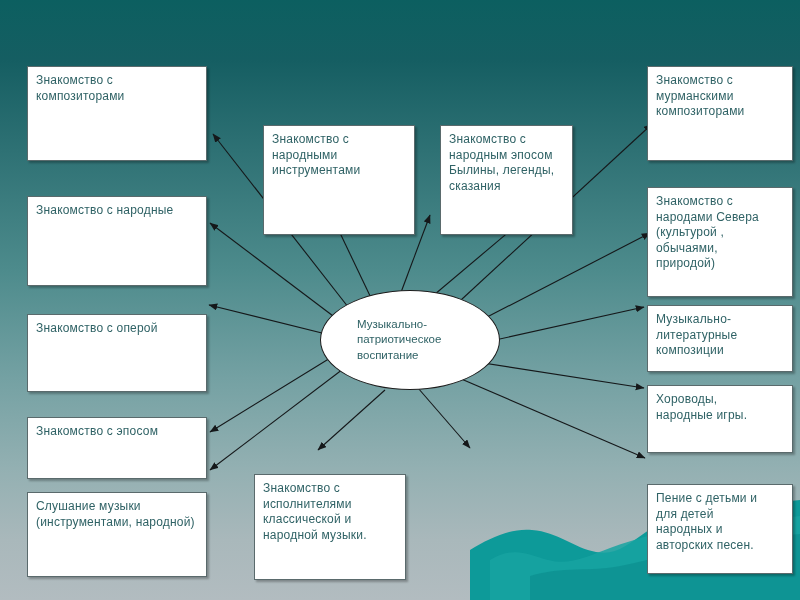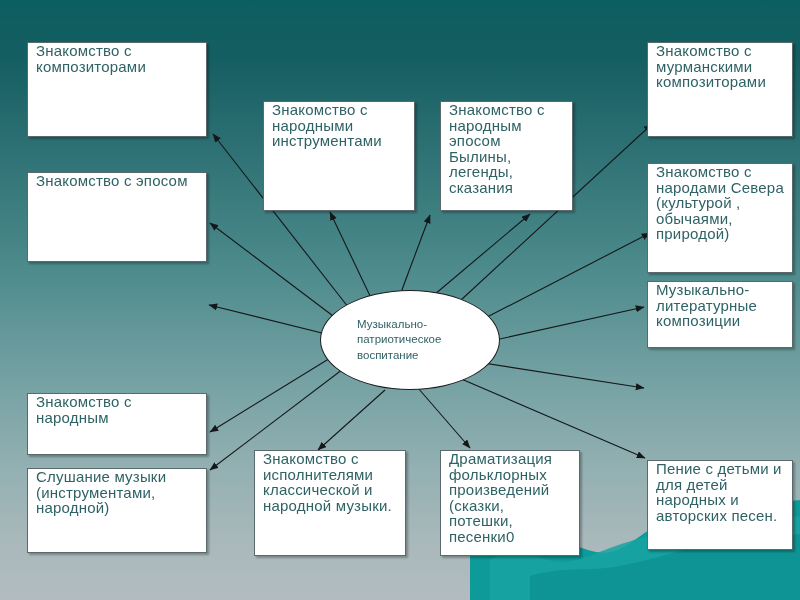--- a/index.html
+++ b/index.html
@@ -30,26 +30,27 @@
     pointer-events: none;
   }
 
   .node {
     position: absolute;
     box-sizing: border-box;
     background: #ffffff;
     border: 1px solid #5a6a6c;
     box-shadow: 2px 2px 2px rgba(0,0,0,0.28);
     color: #2f6265;
-    font-size: 15px;
+    font-size: 12px;
     line-height: 15.5px;
     letter-spacing: 0.2px;
-    padding: 0 7px 4px 8px;
+    padding: 6px 7px 4px 8px;
     white-space: pre-line;
     z-index: 4;
+    margin-top: 24px;
   }
 
   .ellipse {
     position: absolute;
     box-sizing: border-box;
     background: #ffffff;
     border: 1px solid #1c1c1c;
     border-radius: 50%;
     color: #2f6265;
     font-size: 11.5px;
@@ -118,61 +119,59 @@
 
   <div class="ellipse" style="left:320px; top:290px; width:180px; height:100px;">
     <span>Музыкально-
 патриотическое
 воспитание</span>
   </div>
 
   <div class="node" style="left:27px; top:42px; width:180px; height:95px;">Знакомство с
 композиторами</div>
 
-  <div class="node" style="left:27px; top:172px; width:180px; height:90px;">Знакомство с эпосом</div>
+  <div class="node" style="left:27px; top:172px; width:180px; height:90px;">Знакомство с народные</div>
 
+  <div class="node" style="left:27px; top:290px; width:180px; height:78px;">Знакомство с оперой</div>
 
-  <div class="node" style="left:27px; top:393px; width:180px; height:62px;">Знакомство с народным</div>
+  <div class="node" style="left:27px; top:393px; width:180px; height:62px;">Знакомство с эпосом</div>
 
   <div class="node" style="left:27px; top:468px; width:180px; height:85px;">Слушание музыки
 (инструментами, народной)</div>
 
   <div class="node" style="left:263px; top:101px; width:152px; height:110px;">Знакомство с
 народными
 инструментами</div>
 
   <div class="node" style="left:440px; top:101px; width:133px; height:110px;">Знакомство с
 народным эпосом
 Былины, легенды,
 сказания</div>
 
   <div class="node" style="left:254px; top:450px; width:152px; height:106px;">Знакомство с
 исполнителями
 классической и
 народной музыки.</div>
 
-  <div class="node" style="left:440px; top:450px; width:140px; height:106px;">Драматизация
-фольклорных
-произведений
-(сказки, потешки,
-песенки0</div>
 
   <div class="node" style="left:647px; top:42px; width:146px; height:95px;">Знакомство с
 мурманскими
 композиторами</div>
 
   <div class="node" style="left:647px; top:163px; width:146px; height:110px;">Знакомство с
 народами Севера
 (культурой ,
 обычаями,
 природой)</div>
 
   <div class="node" style="left:647px; top:281px; width:146px; height:67px;">Музыкально-
 литературные
 композиции</div>
 
+  <div class="node" style="left:647px; top:361px; width:146px; height:68px;">Хороводы,
+народные игры.</div>
 
   <div class="node" style="left:647px; top:460px; width:146px; height:90px;">Пение с детьми и
 для детей
 народных и
 авторских песен.</div>
 
 </div>
 
 </body></html>

